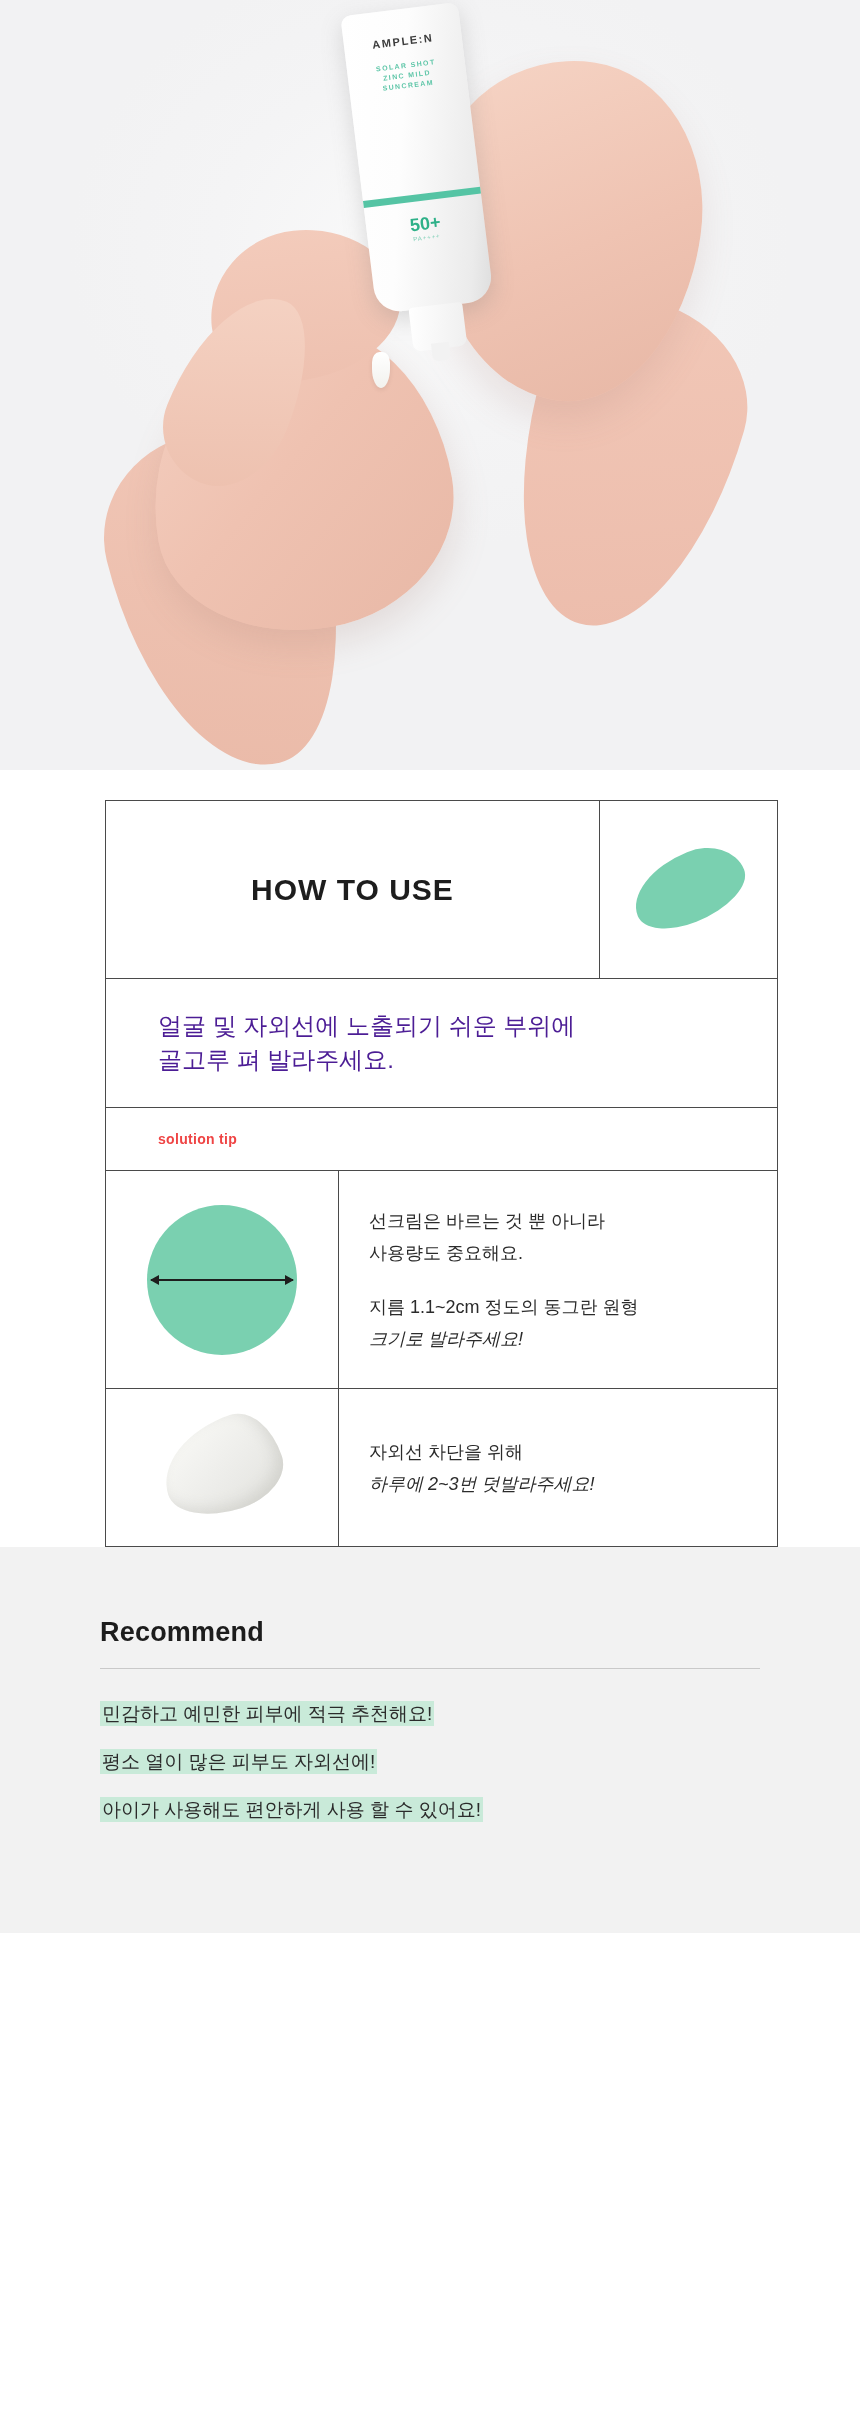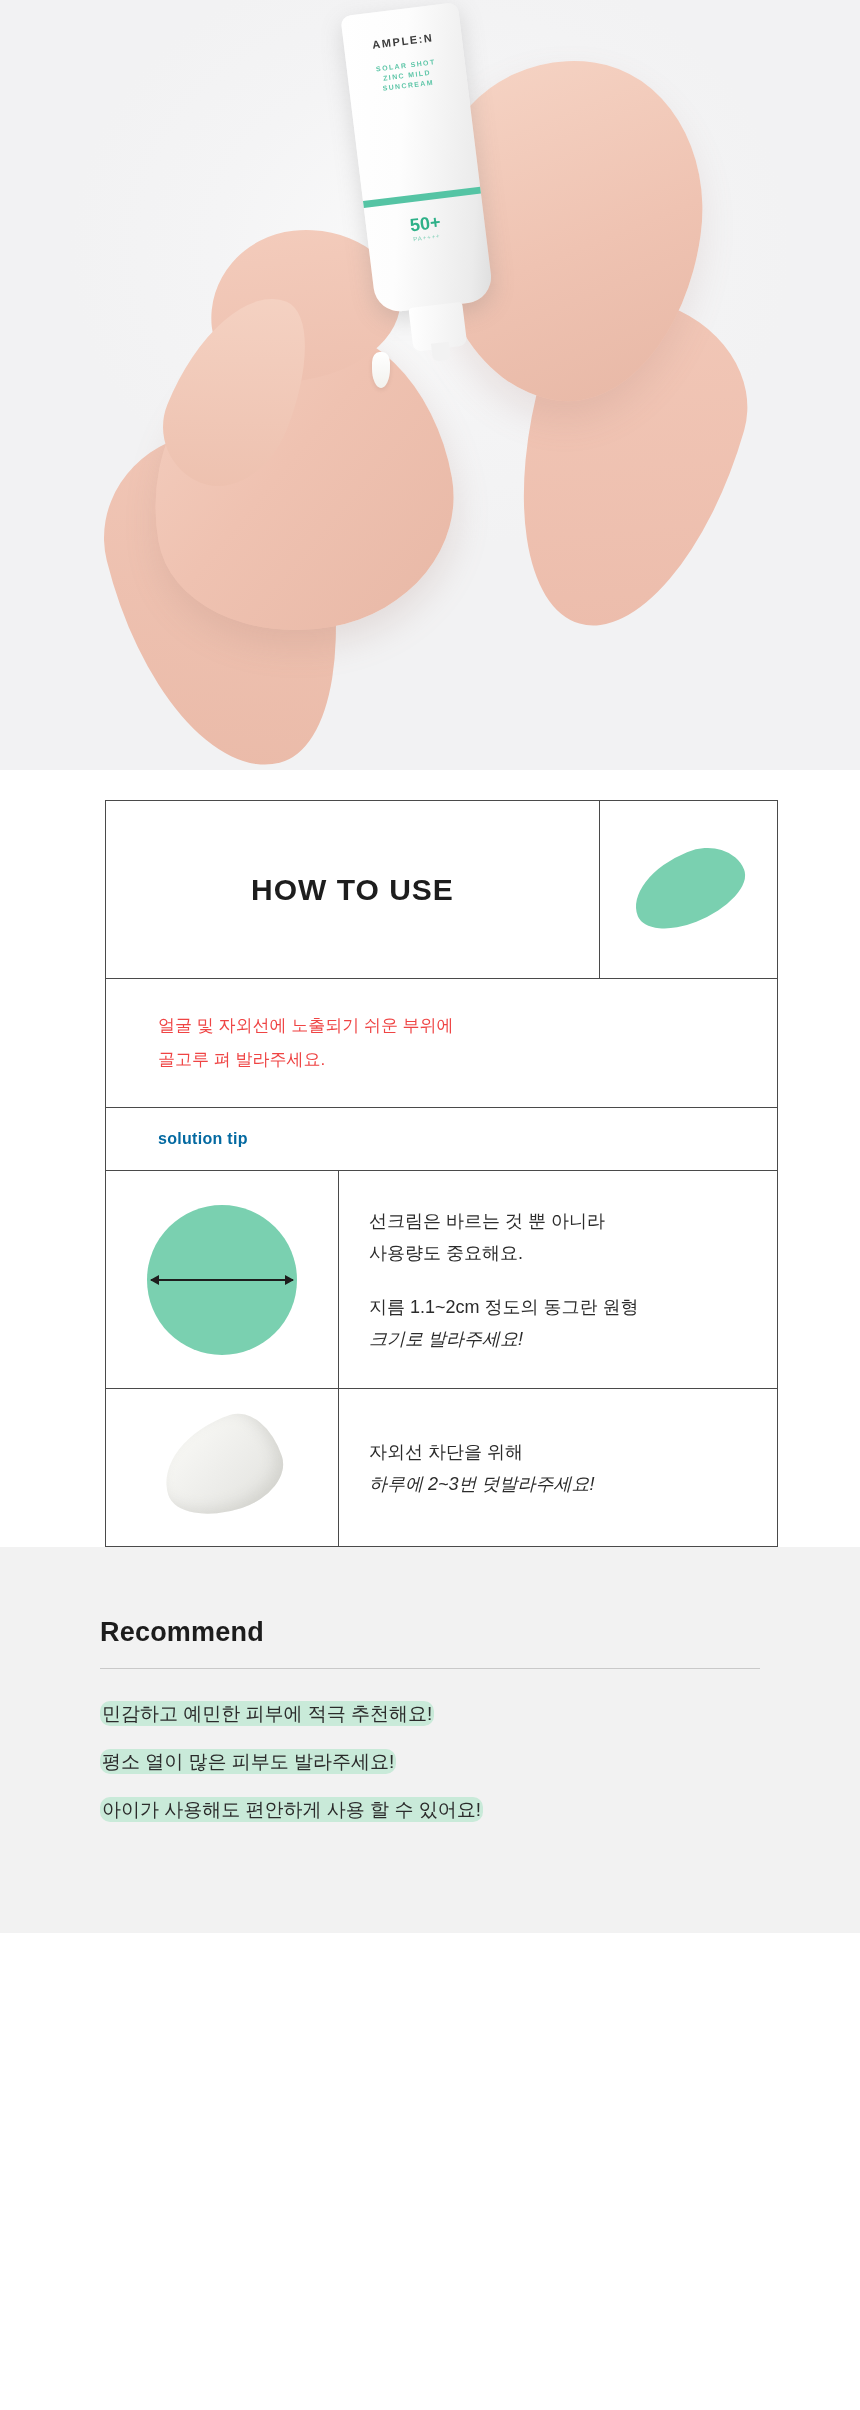--- a/index.html
+++ b/index.html
@@ -200,31 +200,31 @@
   .blob {
     display: inline-block;
     width: 116px;
     height: 68px;
     background: #7ad0b0;
     border-radius: 60% 40% 55% 45% / 60% 55% 45% 40%;
     transform: rotate(-22deg);
   }
   .cell-desc {
     padding: 30px 0 30px 52px;
-    font-size: 17px;
+    font-size: 24px;
     line-height: 34px;
-    color: #ef4444;
+    color: #4c1d95;
   }
   .cell-tip {
     padding: 22px 0 22px 52px;
   }
   .tip-label {
-    font-size: 16px;
-    font-weight: bold;
-    color: #0369a1;
+    font-size: 14px;
+    font-weight: bold;
+    color: #ef4444;
     letter-spacing: 0.3px;
   }
   .cell-circle {
     width: 230px;
     height: 215px;
     text-align: center;
     position: relative;
   }
   .circle-demo {
     position: relative;
@@ -313,21 +313,20 @@
   }
   .rec-list li {
     font-size: 19px;
     line-height: 30px;
     color: #2b2b2b;
     margin-bottom: 18px;
   }
   .rec-list li span {
     background: #c9ead9;
     padding: 2px 2px;
-    border-radius: 10px;
   }
 </style>
 </head>
 <body>
 
 <div class="page">
 
   <section class="hero">
     <div class="hero-photo">
       <div class="hand-left-forearm"></div>
@@ -411,19 +410,19 @@
       </tr>
     </tbody>
       </table>
   </section>
 
   <section class="recommend">
     <div class="rec-inner">
       <div class="rec-title">Recommend</div>
       <ul class="rec-list">
         <li><span>민감하고 예민한 피부에 적극 추천해요!</span></li>
-        <li><span>평소 열이 많은 피부도 발라주세요!</span></li>
+        <li><span>평소 열이 많은 피부도 자외선에!</span></li>
         <li><span>아이가 사용해도 편안하게 사용 할 수 있어요!</span></li>
       </ul>
     </div>
   </section>
 
 </div>
 
 </body></html>

